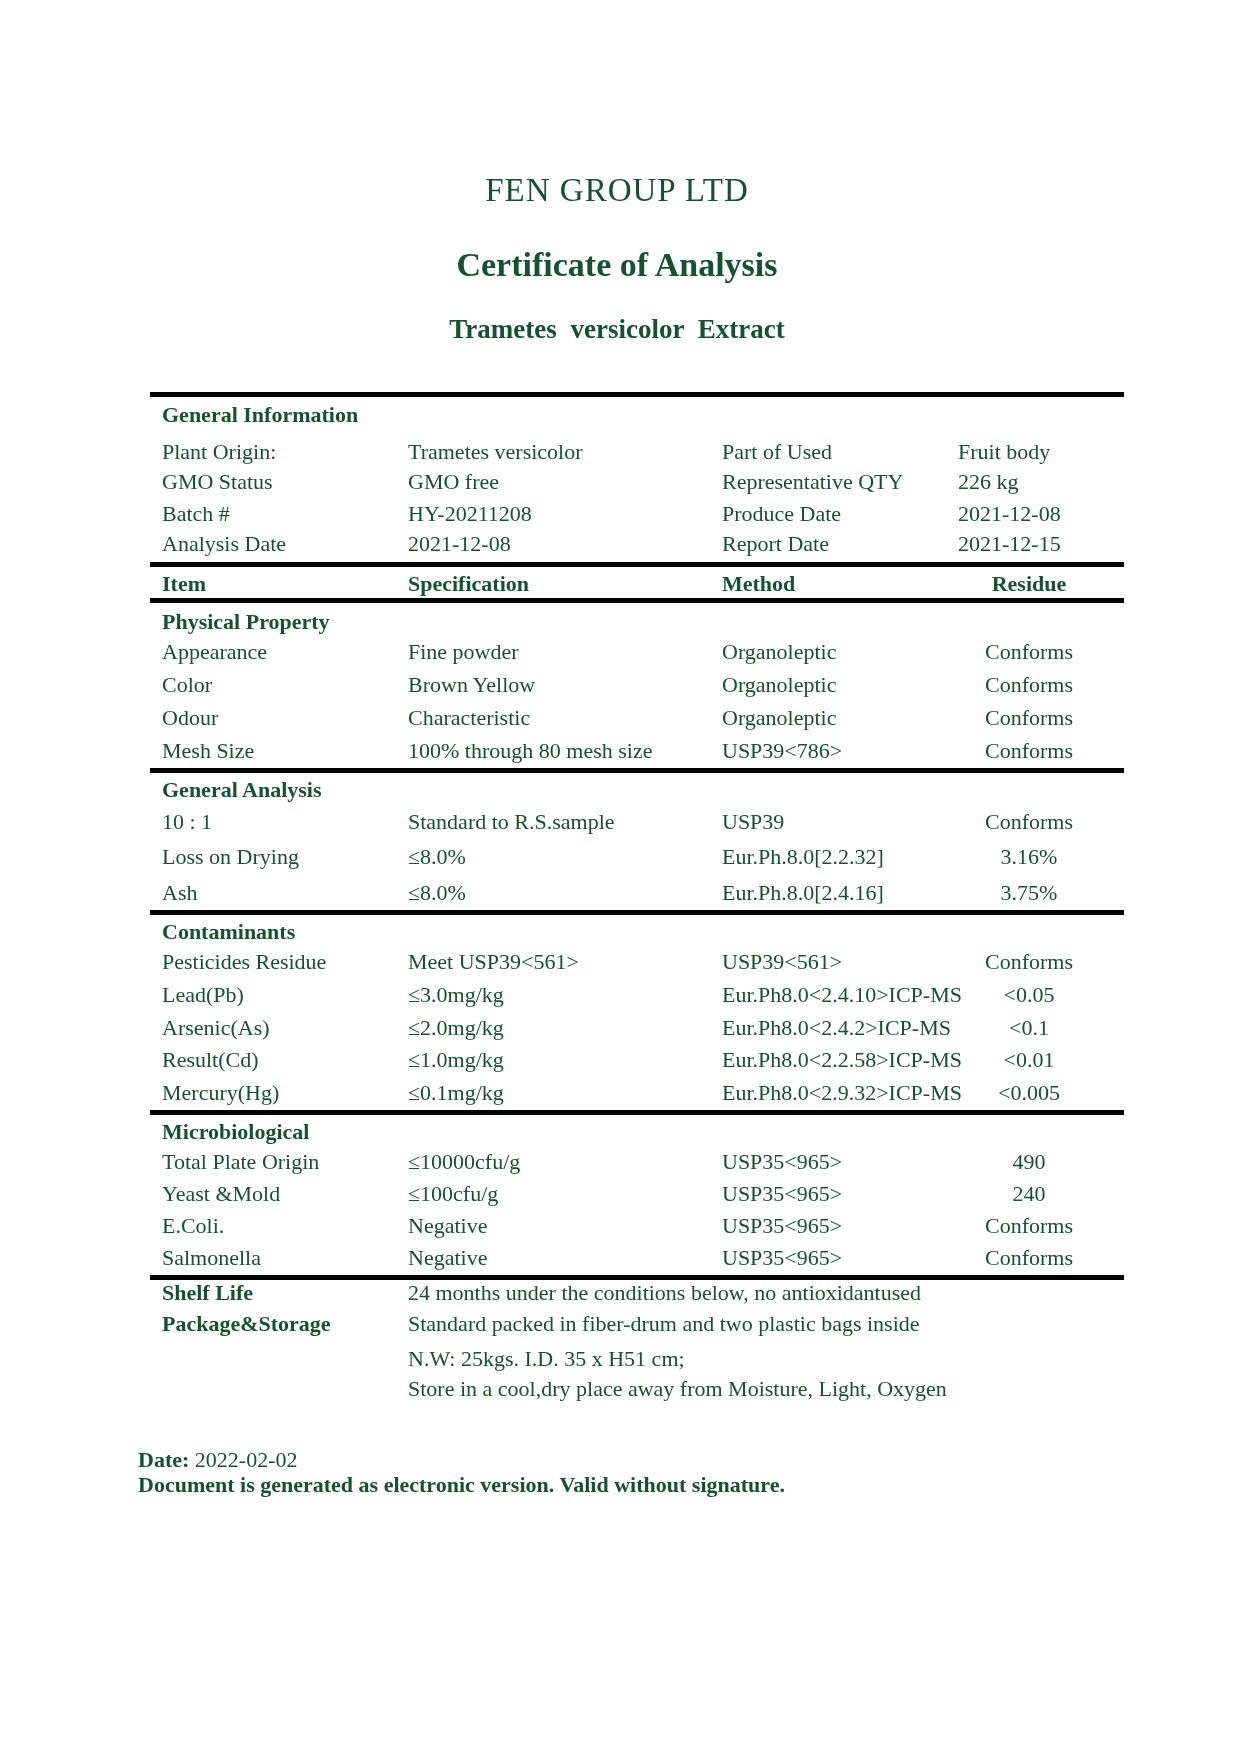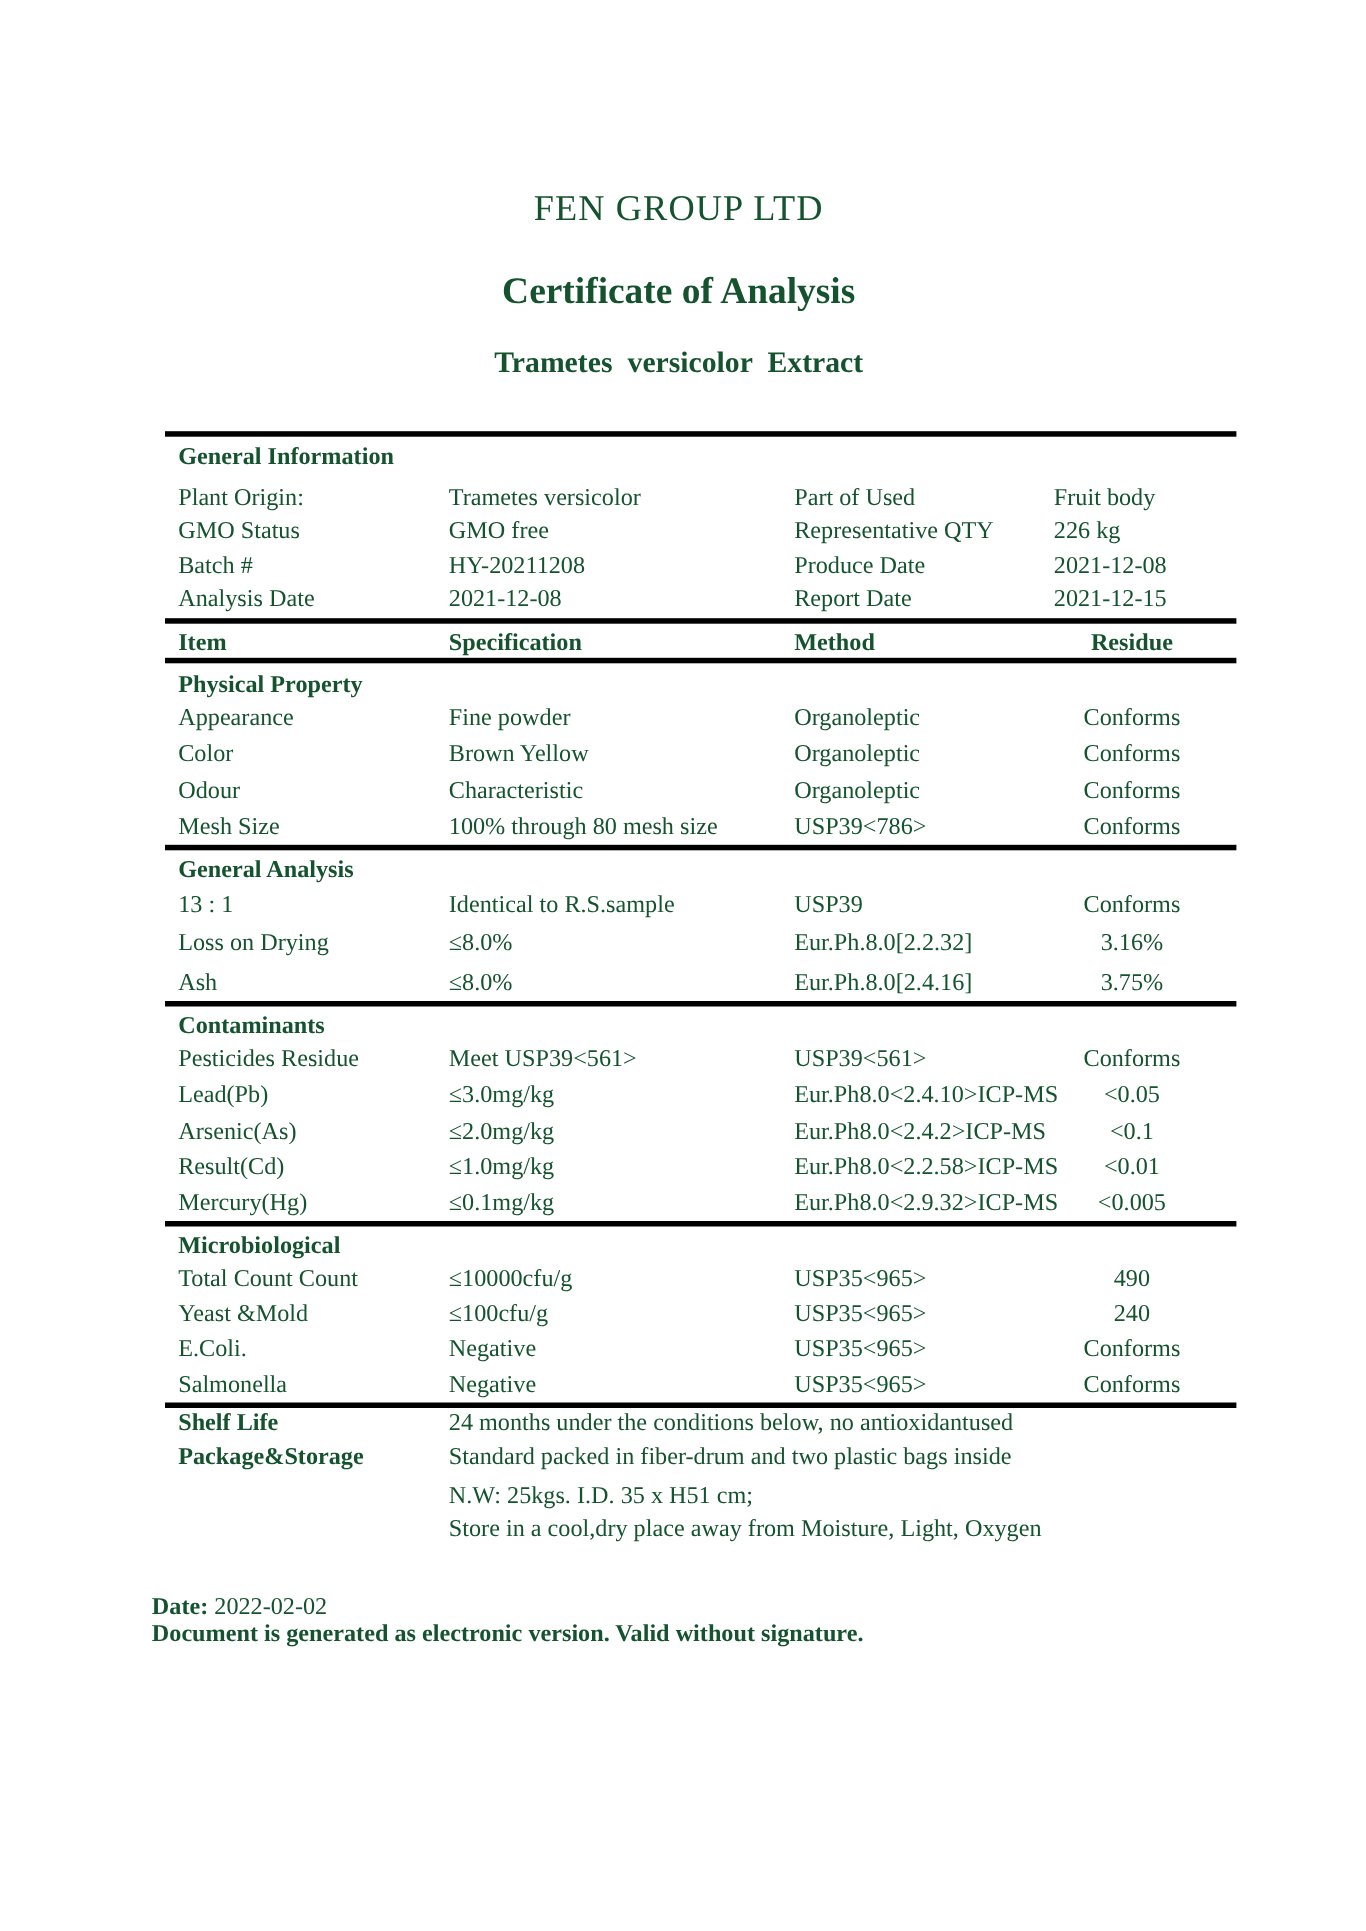--- a/index.html
+++ b/index.html
@@ -108,22 +108,22 @@
     </div>
     <div class="trow" style="top:347px;">
       <span class="c1">Mesh Size</span>
       <span class="c2">100% through 80 mesh size</span>
       <span class="c3">USP39&lt;786&gt;</span>
       <span class="c4">Conforms</span>
     </div>
 
     <div class="sect" style="top:386px;">General Analysis</div>
     <div class="trow" style="top:418px;">
-      <span class="c1">13 : 1</span>
-      <span class="c2">Identical to R.S.sample</span>
+      <span class="c1">10 : 1</span>
+      <span class="c2">Standard to R.S.sample</span>
       <span class="c3">USP39</span>
       <span class="c4">Conforms</span>
     </div>
     <div class="trow" style="top:453px;">
       <span class="c1">Loss on Drying</span>
       <span class="c2">≤8.0%</span>
       <span class="c3">Eur.Ph.8.0[2.2.32]</span>
       <span class="c4">3.16%</span>
     </div>
     <div class="trow" style="top:489px;">
@@ -160,21 +160,21 @@
     </div>
     <div class="trow" style="top:689px;">
       <span class="c1">Mercury(Hg)</span>
       <span class="c2">≤0.1mg/kg</span>
       <span class="c3">Eur.Ph8.0&lt;2.9.32&gt;ICP-MS</span>
       <span class="c4">&lt;0.005</span>
     </div>
 
     <div class="sect" style="top:728px;">Microbiological</div>
     <div class="trow" style="top:758px;">
-      <span class="c1">Total Count Count</span>
+      <span class="c1">Total Plate Origin</span>
       <span class="c2">≤10000cfu/g</span>
       <span class="c3">USP35&lt;965&gt;</span>
       <span class="c4">490</span>
     </div>
     <div class="trow" style="top:790px;">
       <span class="c1">Yeast &amp;Mold</span>
       <span class="c2">≤100cfu/g</span>
       <span class="c3">USP35&lt;965&gt;</span>
       <span class="c4">240</span>
     </div>

